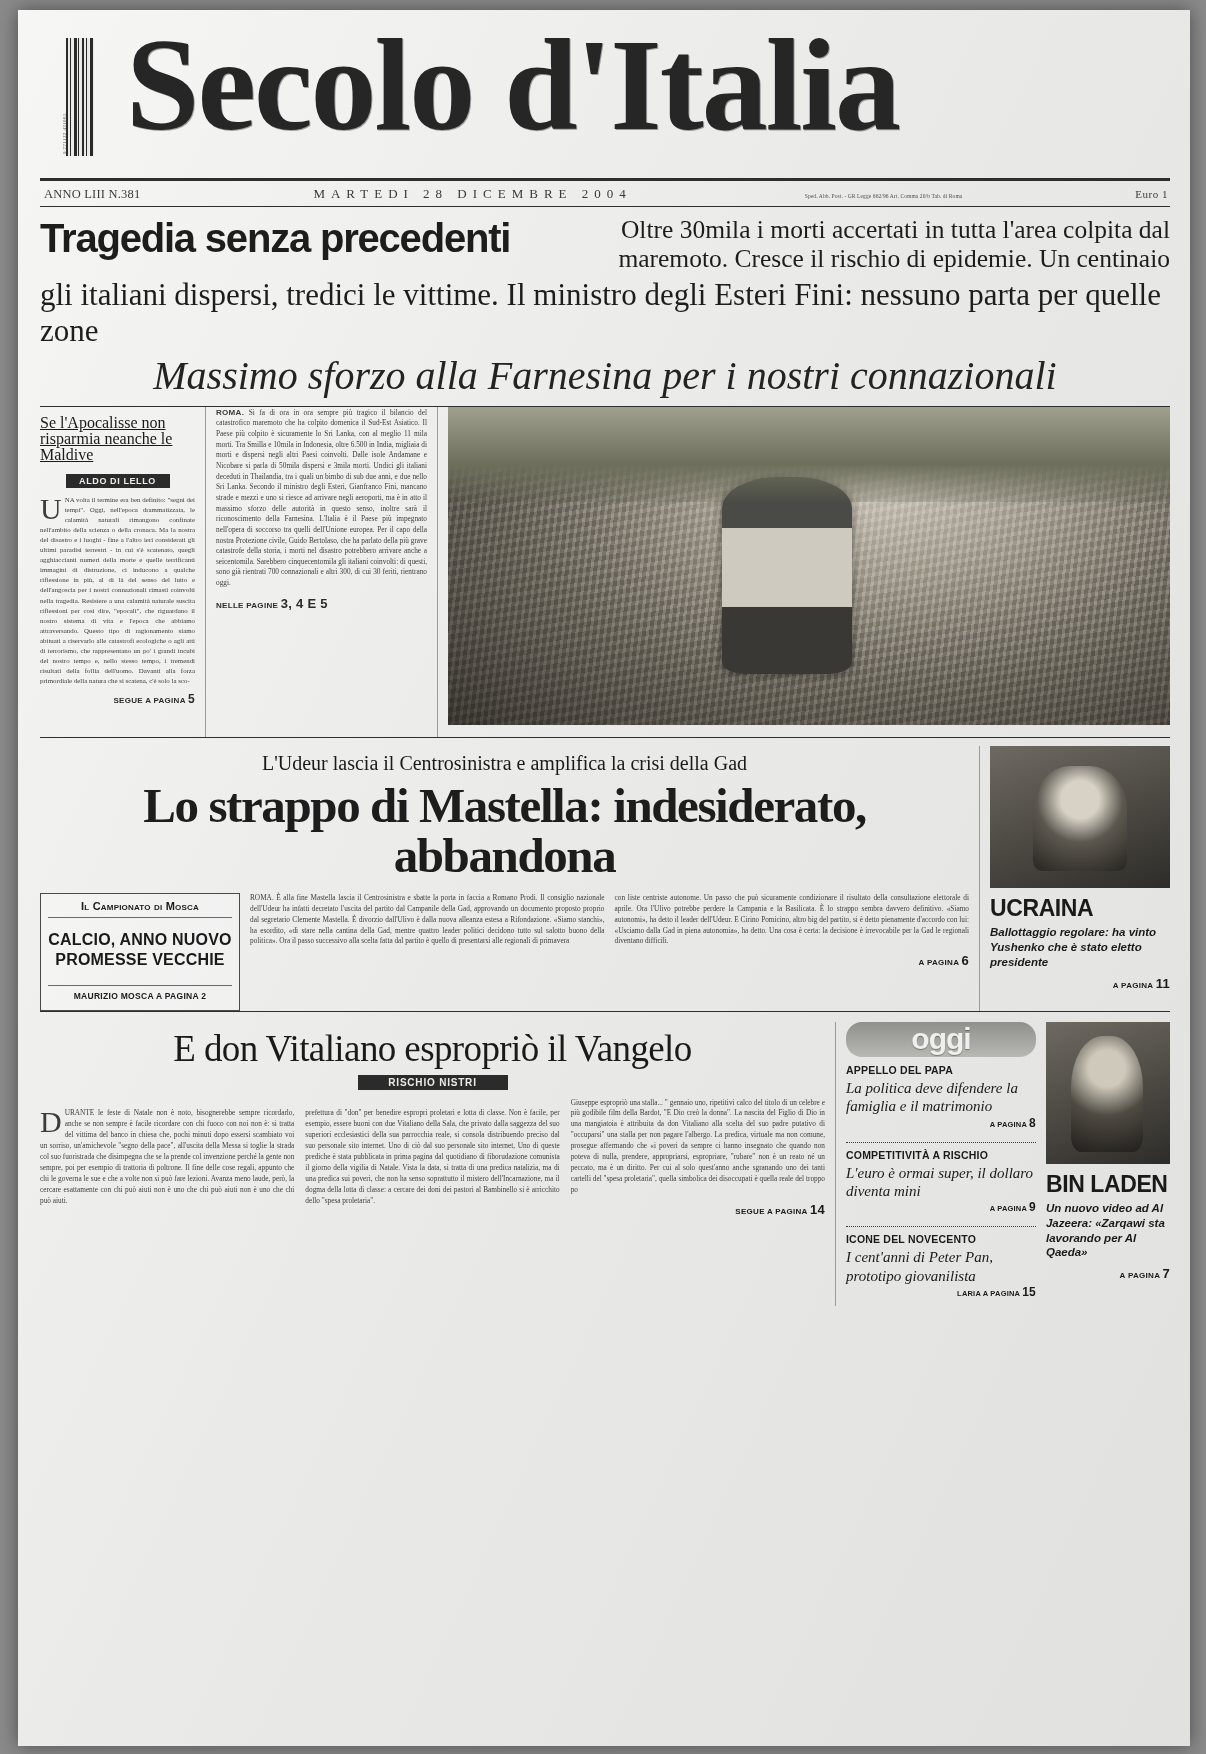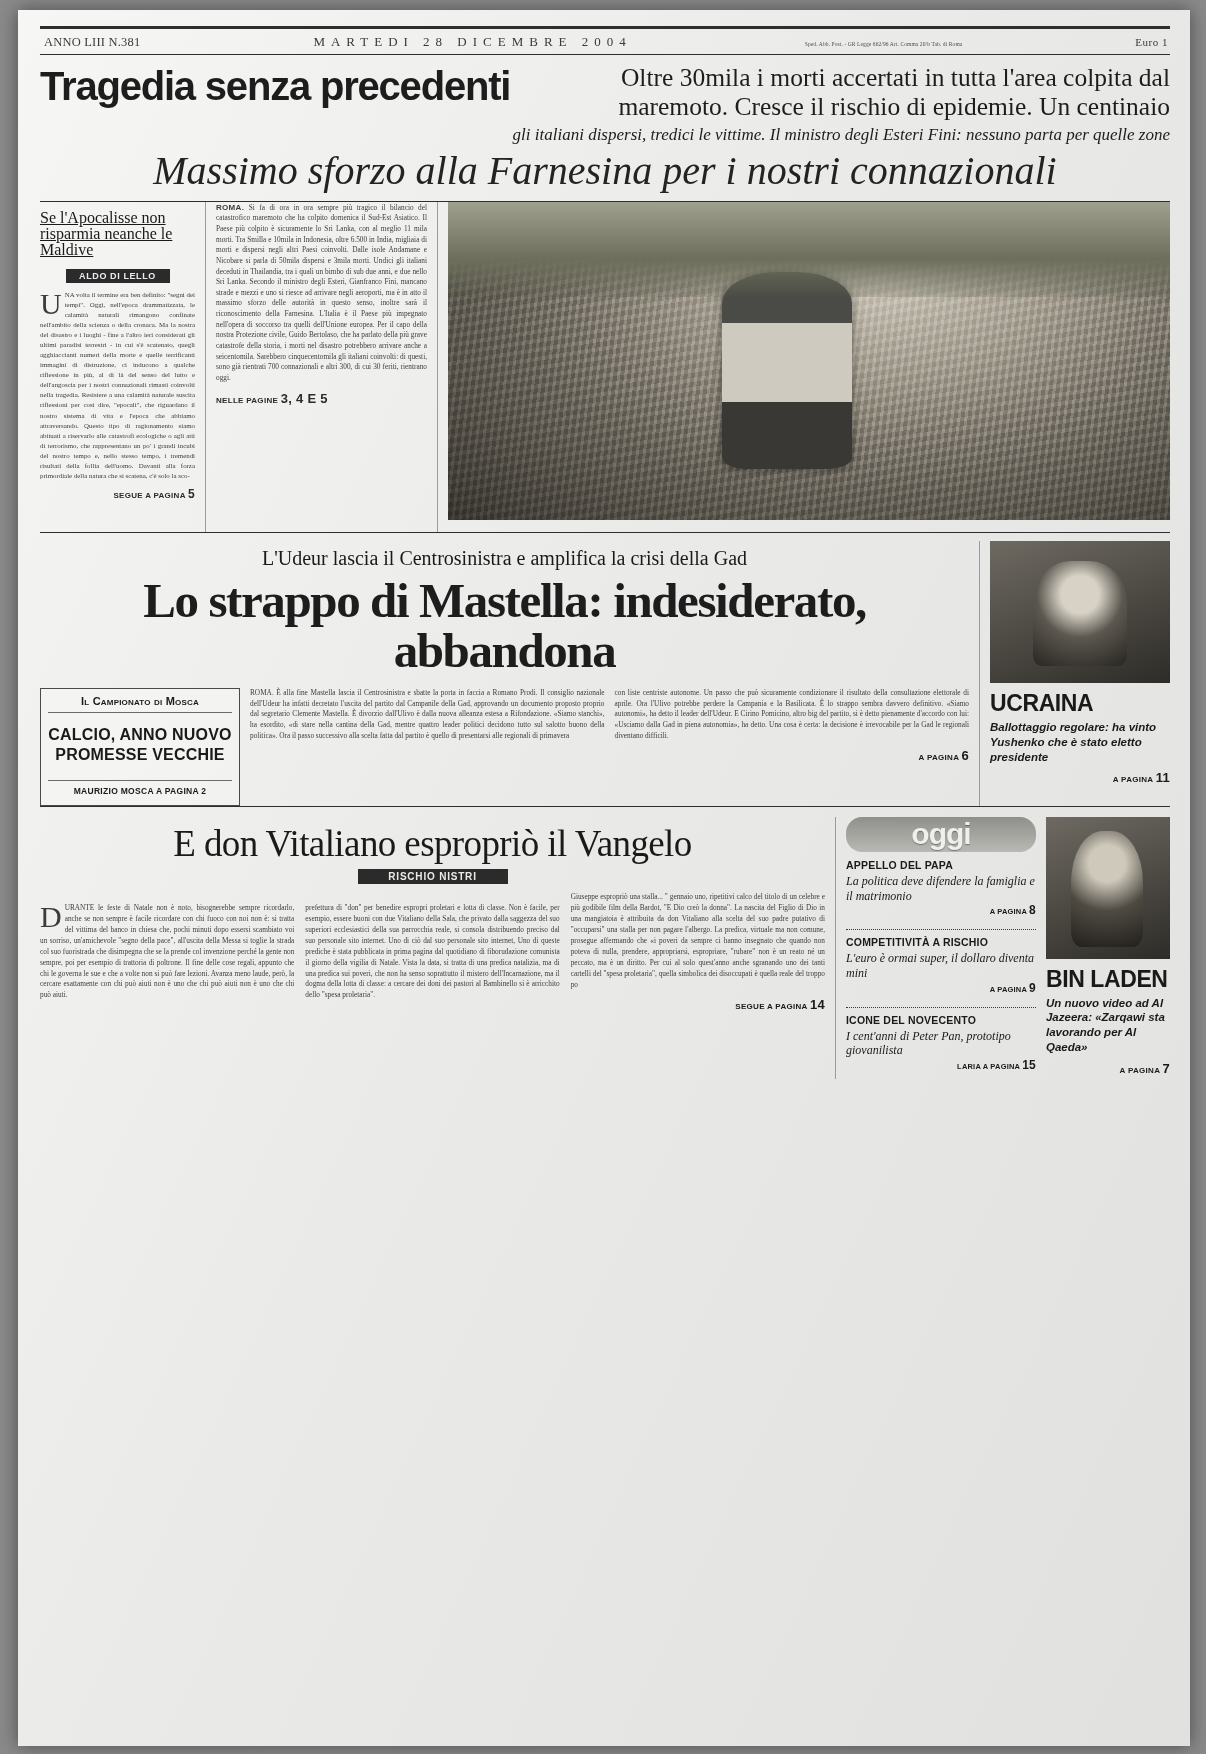--- a/index.html
+++ b/index.html
@@ -68,22 +68,22 @@
     letter-spacing: -1.2px;
     white-space: nowrap;
     padding-top: 2px;
     color:#1d1d1d;
   }
   .occh-right {
     font-size: 25.5px; line-height: 1.13; text-align: right;
     flex: 1; color:#1d1d1d;
   }
   .occh-full {
-    font-size: 17px; line-height: 1.18; text-align: right;
-    padding-top: 3px; color:#1d1d1d;font-style:italic;
+    font-size: 31px; line-height: 1.18; text-align: left;
+    padding-top: 3px; color:#1d1d1d;
   }
 
   
   .mainhead {
     font-family: "Liberation Sans", sans-serif;
     font-weight: 700;
     font-size: 90px;
     line-height: .96;
     letter-spacing: -3.2px;
     text-align: center;
@@ -262,34 +262,39 @@
     background: linear-gradient(#8f8f8b,#b9b9b4);
     border-radius: 16px; text-align:center; line-height:1.05;
     padding: 1px 0 3px; margin-bottom: 7px;
     text-shadow: 0 1px 1px rgba(0,0,0,.35);
   }
   .oggi-item { padding-bottom: 7px; }
   .oggi-kick {
     font-family:"Liberation Sans", sans-serif; font-weight:700;
     font-size: 10.5px; letter-spacing:.2px; padding-bottom:3px;
   }
-  .oggi-text { font-style: italic; font-size: 12px; line-height:1.22; }
+  .oggi-text { font-style: italic; font-size: 15px; line-height:1.22; }
   .oggi-foot {
     font-family:"Liberation Sans", sans-serif; font-size:7.5px;
     font-weight:700; text-align:right; letter-spacing:.2px;
   }
   .oggi-foot b { font-size: 12px; }
   .dotted { border-top: 1px dotted #3c3c3c; margin: 5px 0 6px; }
   .binladen-col { width: 128px; }
 </style>
 </head>
 <body>
 
 <div class="page">
 
+  <div class="masthead">
+    <div class="barcode"></div>
+    <div class="barcode-num">9 771122 431005</div>
+    <div class="title">Secolo d'Italia</div>
+  </div>
   <div class="rule-thick"></div>
   <div class="dateline">
     <div class="anno">ANNO LIII N.381</div>
     <div class="date">MARTEDI 28 DICEMBRE 2004</div>
     <div class="reg">Sped. Abb. Post. - GR Legge 662/96 Art. Comma 20/b Tab. di Roma</div>
     <div class="price">Euro 1</div>
   </div>
   <div class="rule-thin"></div>
 
   <div class="occhiello">

